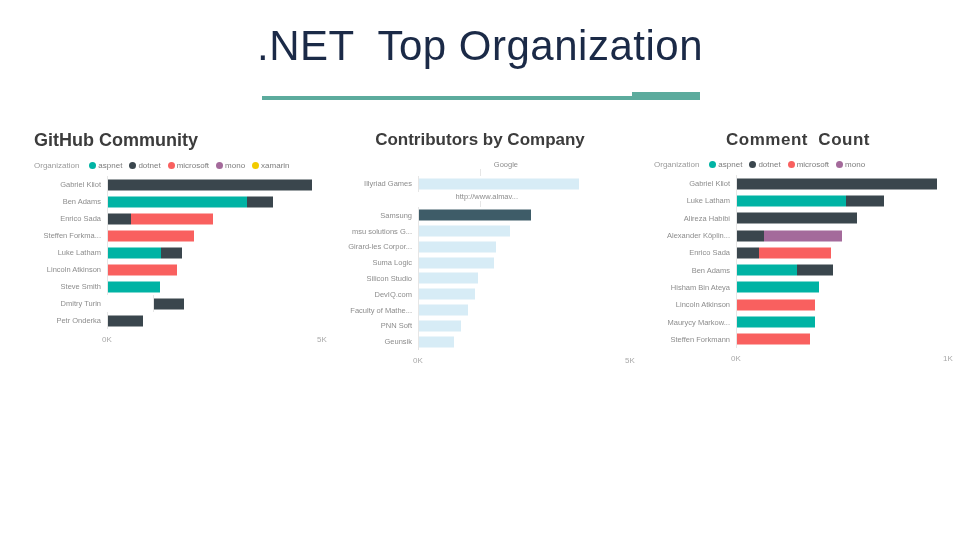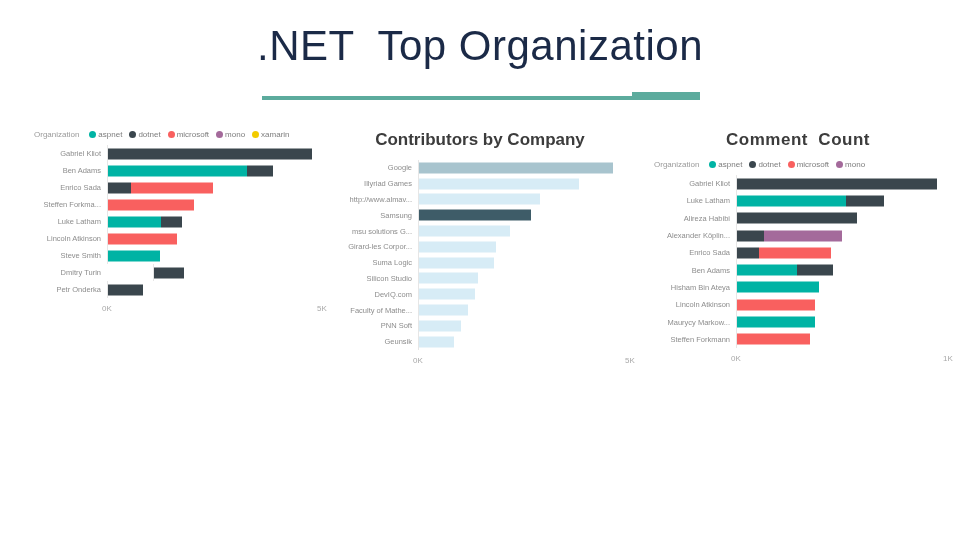--- a/index.html
+++ b/index.html
@@ -117,20 +117,21 @@
   #plot-comments .axis-spacer{ width:88px; }
 </style>
 </head>
 <body>
 
 <div id="slide-title">.NET  Top Organization</div>
 <div id="title-rule"></div>
 <div id="title-rule-cap"></div>
 
 <div class="panel" id="panel-github">
+  <div class="panel-title">GitHub Community</div>
   <div class="legend" id="legend-github">
     <span class="legend-title">Organization</span>
     <span class="legend-item">
       <span class="legend-dot" style="background:#00b3a4"></span>
       <span class="legend-label">aspnet</span>
     </span>
     <span class="legend-item">
       <span class="legend-dot" style="background:#3a464d"></span>
       <span class="legend-label">dotnet</span>
     </span>
@@ -229,33 +230,33 @@
           <div class="tick" style="left: 0%;">0K</div>
           <div class="tick" style="left: 100%;">5K</div>
         </div>
       </div>
     </div>
 </div>
 
 <div class="panel" id="panel-company">
   <div class="panel-title">Contributors by Company</div>
   <div class="plot" id="plot-company">
-      <div class="row" style="height: 15.8px;">
+      <div class="row" style="height: 15.8px; flex-direction: column;">
         <div class="row-label">Google</div>
         <div class="bar-track">
           <div class="bar" style="height: 11px; width: 92%; background: rgb(168, 196, 206);"></div>
         </div>
       </div>
       <div class="row" style="height: 15.8px;">
         <div class="row-label">Illyriad Games</div>
         <div class="bar-track">
           <div class="bar" style="height: 11px; width: 76%; background: rgb(215, 236, 246);"></div>
         </div>
       </div>
-      <div class="row" style="height: 15.8px;">
+      <div class="row" style="height: 15.8px; flex-direction: column;">
         <div class="row-label">http://www.almav...</div>
         <div class="bar-track">
           <div class="bar" style="height: 11px; width: 57.2%; background: rgb(215, 236, 246);"></div>
         </div>
       </div>
       <div class="row" style="height: 15.8px;">
         <div class="row-label">Samsung</div>
         <div class="bar-track">
           <div class="bar" style="height: 11px; width: 53.2%; background: rgb(62, 92, 104);"></div>
         </div>

